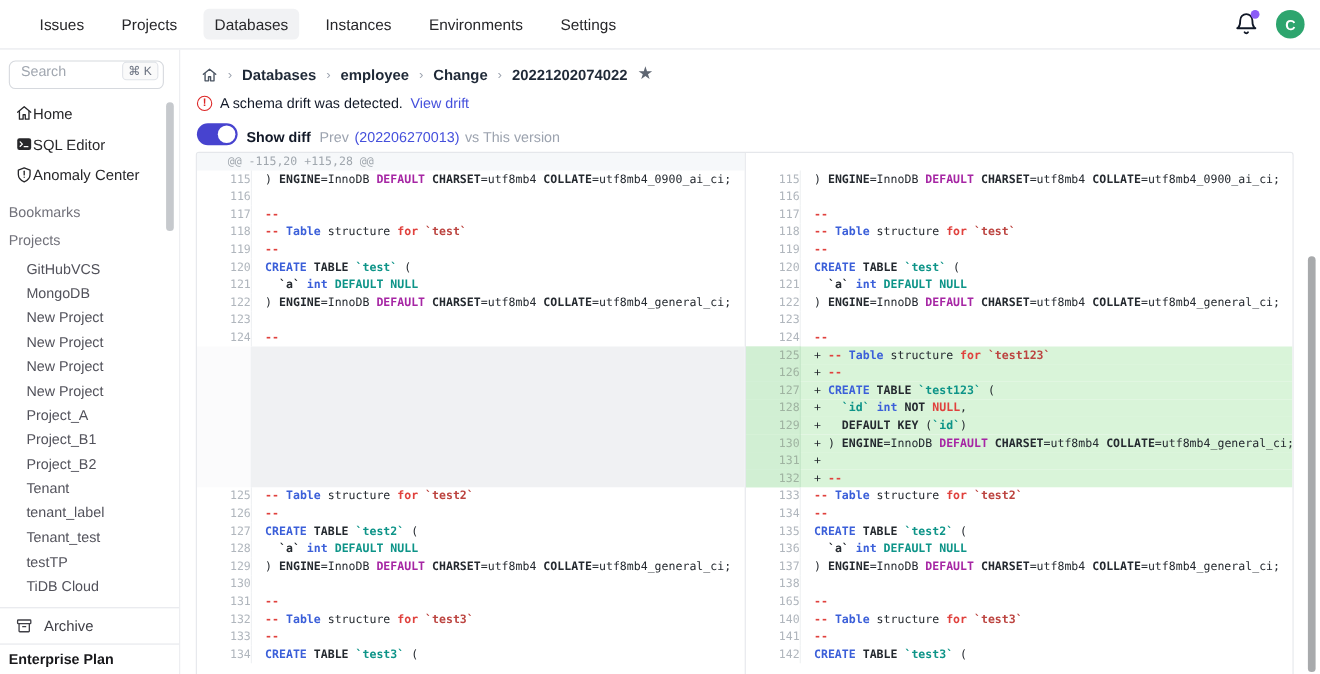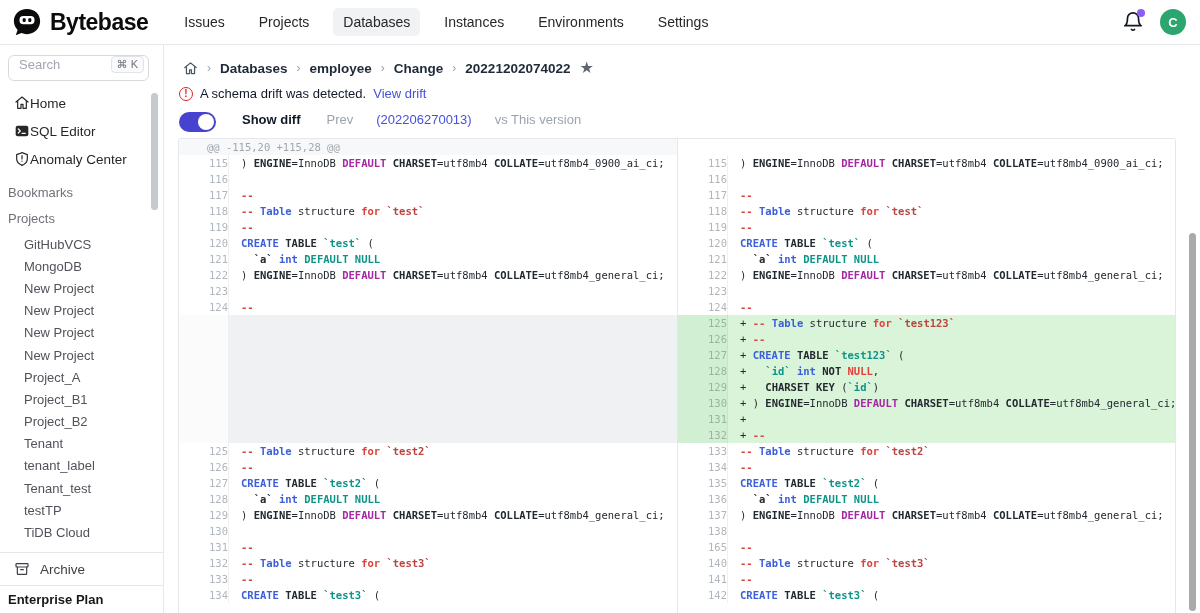--- a/index.html
+++ b/index.html
@@ -49,21 +49,21 @@
   .main { position:absolute; left:164px; top:45px; width:1036px; height:568px; background:#fff; }
   .crumbs { display:flex; align-items:center; gap:9px; margin:15px 0 0 19px; font-size:13.5px; }
   .crumb { font-weight:bold; color:#1f2937; cursor:pointer; }
   .crumb-sep { color:#9ca3af; font-size:12px; }
   .star { color:#5f6672; font-size:16px; line-height:1; cursor:pointer; }
   .alert-row { display:flex; align-items:center; gap:7px; margin:10px 0 0 15px; font-size:13px; }
   .alert-icon { width:14px; height:14px; border:1.4px solid #dc2626; border-radius:50%;
     color:#dc2626; font-size:10px; font-weight:bold; display:flex; align-items:center; justify-content:center; }
   .alert-text { color:#111827; }
   .link { color:#4550dc; cursor:pointer; }
-  .togglebar { display:flex; align-items:flex-start; gap:26px; margin:11px 0 0 15px; font-size:13px; }
+  .togglebar { display:flex; align-items:flex-end; gap:8px; margin:11px 0 0 15px; font-size:13px; }
   .toggle { width:37px; height:20px; border-radius:10px; background:#4743cf; position:relative; cursor:pointer; }
   .toggle-knob { position:absolute; top:2px; right:2px; width:16px; height:16px; border-radius:50%; background:#fff; }
   .toggle-label { font-weight:bold; color:#111827; }
   .muted { color:#9ca3af; }
   
   .panel { position:absolute; left:14px; top:93px; width:998px; height:522px;
     border:1px solid #e5e7eb; border-radius:3px; background:#fff; display:flex; overflow:hidden; }
   .pane { width:498px; position:relative; overflow:hidden; }
   .pane.right { border-left:1px solid #e5e7eb; }
   .dheader { height:16px; line-height:16px; background:#f6f8fa; color:#a0a7ae;
@@ -87,31 +87,20 @@
   .tk-r { color:#e0413d; font-weight:bold; }
   .tk-s { color:#bc4440; font-weight:bold; }
   .vscroll-page { position:absolute; right:4px; top:233px; width:7px; height:378px;
     border-radius:4px; background:#a8aaac; z-index:9; }
   svg { display:block; }
 </style>
 </head>
 <body>
 
 <div class="topnav">
-  <div class="brand">
-    <span>
-      <svg width="30" height="30" viewBox="0 0 32 32">
-        <path d="M16 2 C24.3 2 30 7.7 30 15 C30 22.3 24.3 29 16 29 C13.8 29 11.8 28.6 10 27.8 L4 30 L6 24.6 C3.5 22 2 18.7 2 15 C2 7.7 7.7 2 16 2 Z" fill="#0b0b0e"></path>
-        <rect x="8" y="9.5" width="16" height="9" rx="4" fill="#ffffff"></rect>
-        <rect x="11.4" y="12" width="3.2" height="4" rx="1" fill="#0b0b0e"></rect>
-        <rect x="17.4" y="12" width="3.2" height="4" rx="1" fill="#0b0b0e"></rect>
-      </svg>
-    </span>
-    <span class="brand-name">Bytebase</span>
-  </div>
   <div class="navlinks" id="navlinks">
       <div class="navlink">Issues</div>
       <div class="navlink">Projects</div>
       <div class="navlink active">Databases</div>
       <div class="navlink">Instances</div>
       <div class="navlink">Environments</div>
       <div class="navlink">Settings</div>
     </div>
   <div class="nav-right">
     <div class="bell">
@@ -371,21 +360,21 @@
           <div class="drow add">
             <span class="ln">127</span>
             <span class="code"><span class="tk-p">+ </span><span class="tk-k">CREATE</span><span class="tk-p"> </span><span class="tk-b">TABLE</span><span class="tk-p"> </span><span class="tk-t">`test123`</span><span class="tk-p"> (</span></span>
           </div>
           <div class="drow add">
             <span class="ln">128</span>
             <span class="code"><span class="tk-p">+ </span><span class="tk-p">  </span><span class="tk-t">`id`</span><span class="tk-p"> </span><span class="tk-k">int</span><span class="tk-p"> </span><span class="tk-b">NOT</span><span class="tk-p"> </span><span class="tk-r">NULL</span><span class="tk-p">,</span></span>
           </div>
           <div class="drow add">
             <span class="ln">129</span>
-            <span class="code"><span class="tk-p">+ </span><span class="tk-p">  </span><span class="tk-b">CHARSET KEY</span><span class="tk-p"> (</span><span class="tk-t">`id`</span><span class="tk-p">)</span></span>
+            <span class="code"><span class="tk-p">+ </span><span class="tk-p">  </span><span class="tk-b">DEFAULT KEY</span><span class="tk-p"> (</span><span class="tk-t">`id`</span><span class="tk-p">)</span></span>
           </div>
           <div class="drow add">
             <span class="ln">130</span>
             <span class="code"><span class="tk-p">+ </span><span class="tk-p">) </span><span class="tk-b">ENGINE</span><span class="tk-p">=InnoDB </span><span class="tk-m">DEFAULT</span><span class="tk-p"> </span><span class="tk-b">CHARSET</span><span class="tk-p">=utf8mb4 </span><span class="tk-b">COLLATE</span><span class="tk-p">=utf8mb4_general_ci;</span></span>
           </div>
           <div class="drow add">
             <span class="ln">131</span>
             <span class="code"><span class="tk-p">+ </span></span>
           </div>
           <div class="drow add">

